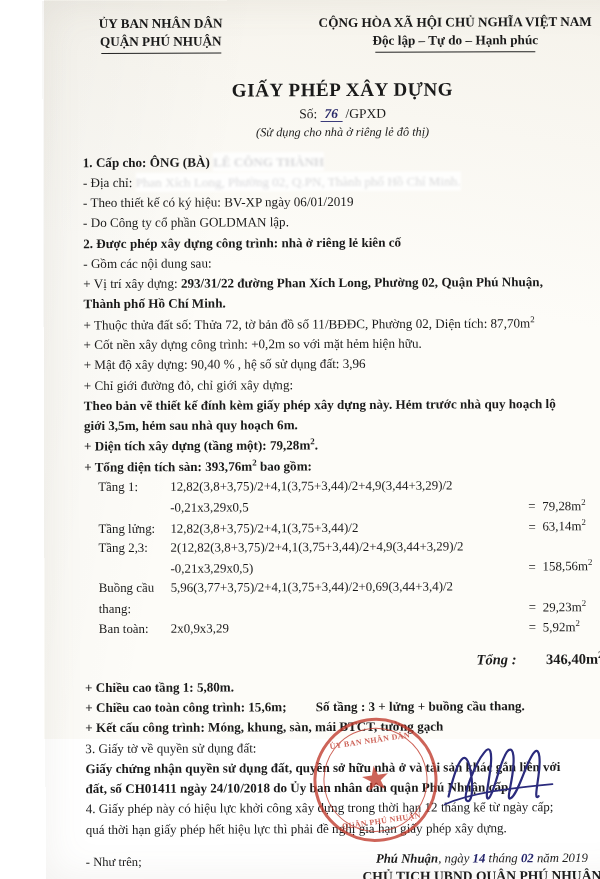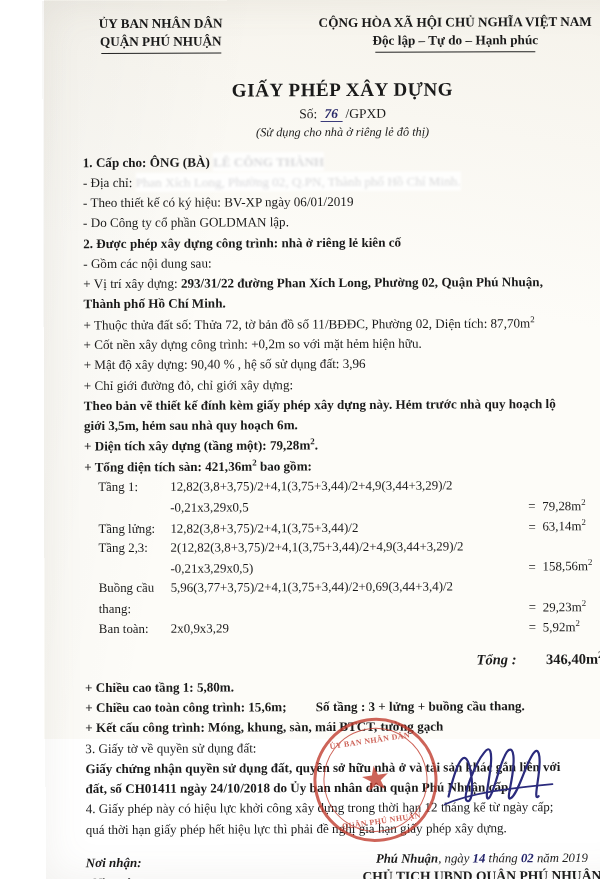--- a/index.html
+++ b/index.html
@@ -294,21 +294,21 @@
       </div>
       <div class="ln">+ Cốt nền xây dựng công trình: +0,2m so với mặt hẻm hiện hữu.</div>
       <div class="ln">+ Mật độ xây dựng: 90,40 % ,  hệ số sử dụng đất: 3,96</div>
       <div class="ln">+ Chỉ giới đường đỏ, chỉ giới xây dựng:</div>
       <div class="ln b">Theo bản vẽ thiết kế đính kèm giấy phép xây dựng này. Hẻm trước nhà quy hoạch lộ</div>
       <div class="ln b">giới 3,5m, hẻm sau nhà quy hoạch 6m.</div>
       <div class="ln b">
         <span>+ Diện tích xây dựng (tầng một): 79,28</span><span>m</span><sup>2</sup><span>.</span>
       </div>
       <div class="ln b">
-        <span>+ Tổng diện tích sàn: 421,36</span><span>m</span><sup>2</sup>
+        <span>+ Tổng diện tích sàn: 393,76</span><span>m</span><sup>2</sup>
         <span>bao gồm:</span>
       </div>
 
       <div class="calc">
 
         <div class="calc-row">
           <div class="calc-label">Tầng 1:</div>
           <div class="calc-expr">12,82(3,8+3,75)/2+4,1(3,75+3,44)/2+4,9(3,44+3,29)/2</div>
           <div class="calc-eq"></div>
           <div class="calc-val"></div>
@@ -376,21 +376,20 @@
         <div class="ln">3. Giấy tờ về quyền sử dụng đất:</div>
         <div class="ln b">Giấy chứng nhận quyền sử dụng đất, quyền sở hữu nhà ở và tài sản khác gắn liền với</div>
         <div class="ln b">đất, số CH01411 ngày 24/10/2018 do Ủy ban nhân dân quận Phú Nhuận cấp.</div>
         <div class="ln">4. Giấy phép này có hiệu lực khởi công xây dựng trong thời hạn 12 tháng kể từ ngày cấp;</div>
         <div class="ln">quá thời hạn giấy phép hết hiệu lực thì phải đề nghị gia hạn giấy phép xây dựng.</div>
       </div>
     </div>
 
     <div class="sign-area">
       <div class="recipients">
-        <div class="rtitle">Nơi nhận:</div>
         <div>- Như trên;</div>
 
       </div>
       <div class="signer">
         <div class="place">
           <span class="b">Phú Nhuận</span><span>, ngày</span>
           <span class="hand-date">14</span>
           <span>tháng</span>
           <span class="hand-date">02</span>
           <span>năm 2019</span>

